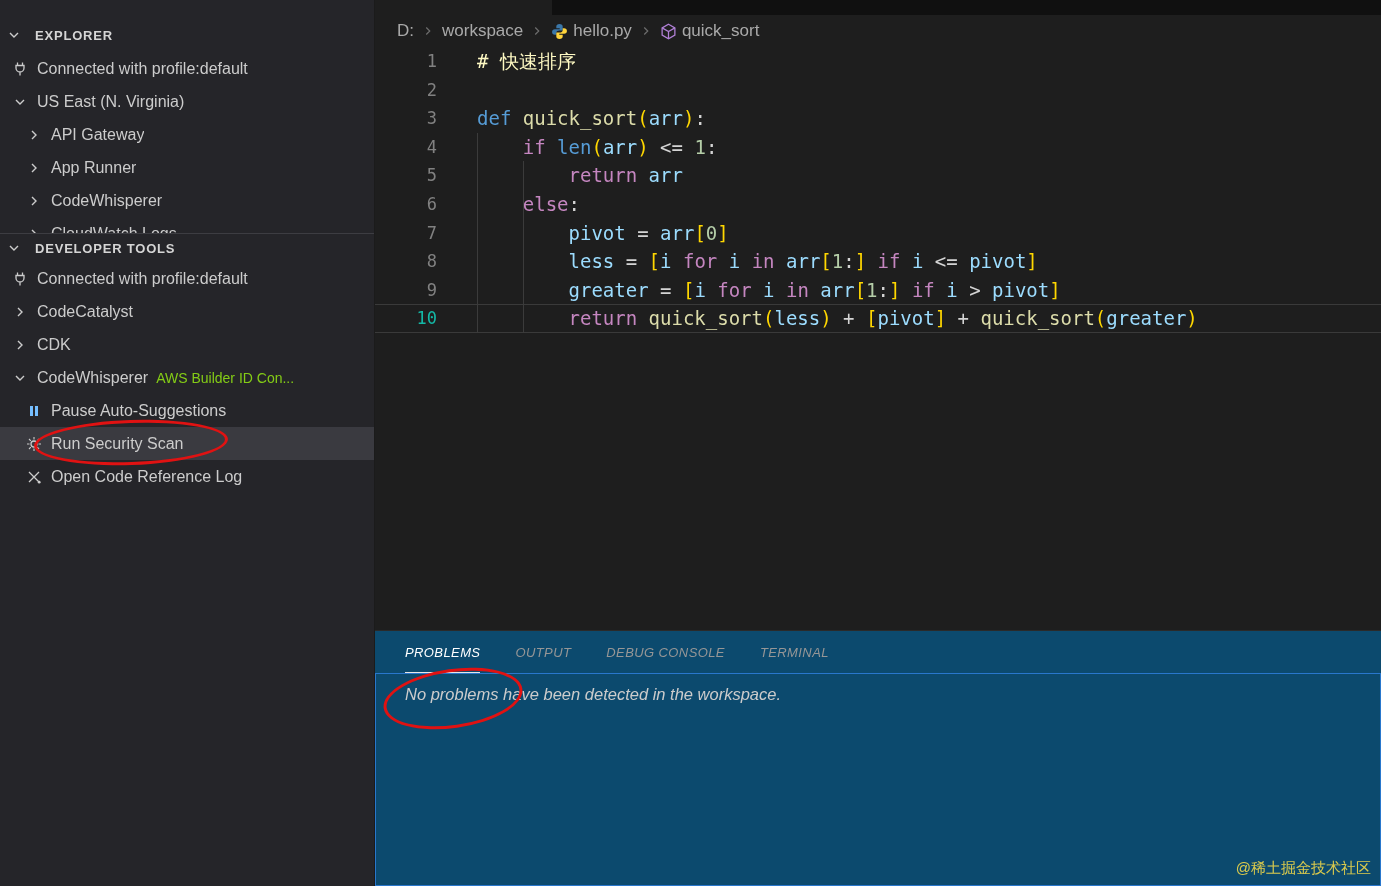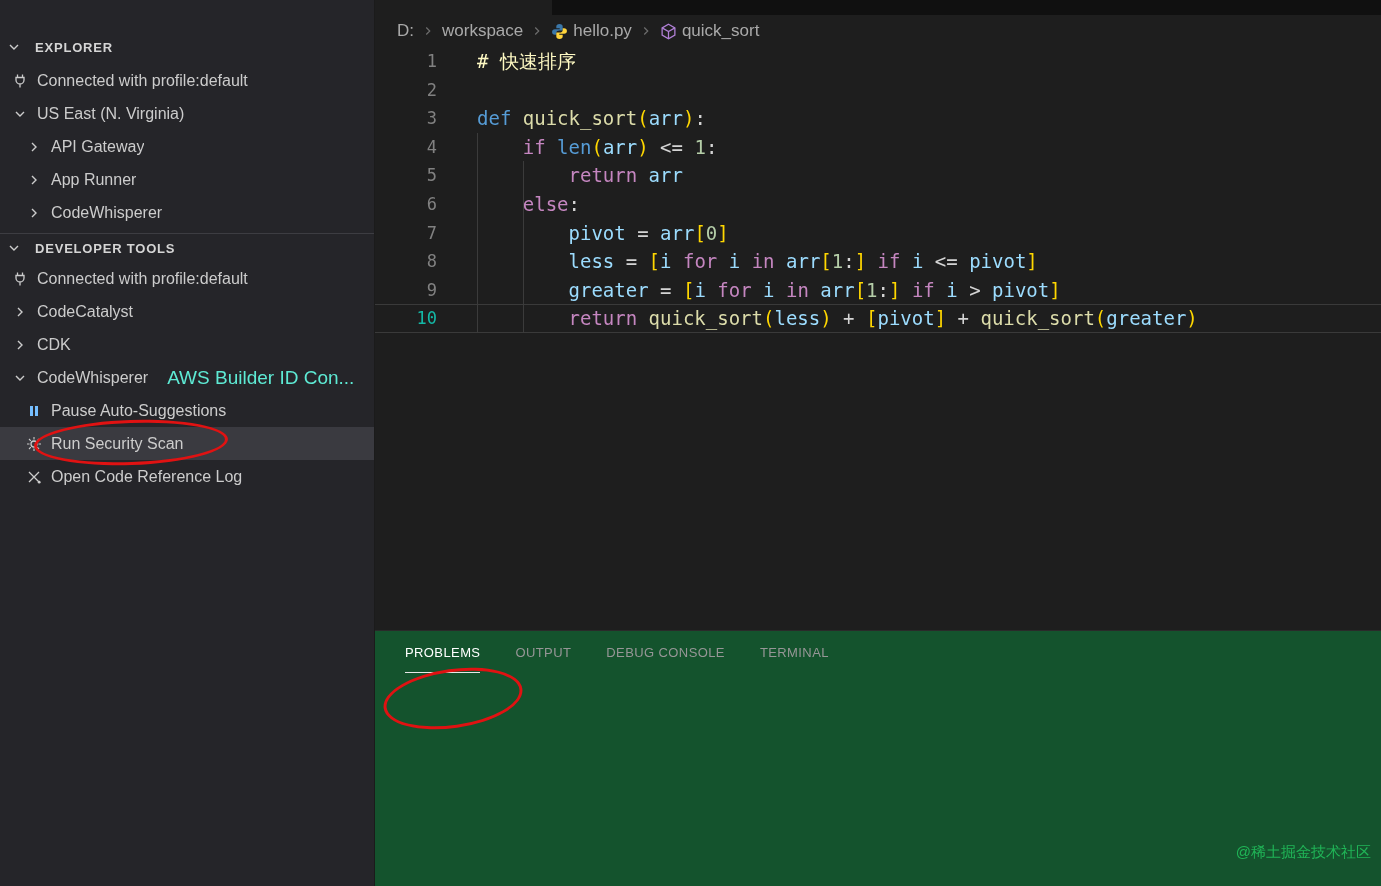--- a/index.html
+++ b/index.html
@@ -3,36 +3,36 @@
 <meta charset="utf-8">
 <style>
   * { margin:0; padding:0; box-sizing:border-box; }
   html,body { width:1381px; height:886px; overflow:hidden; background:#1e1e1e;
               font-family:"Liberation Sans", sans-serif; }
   .app { position:relative; width:1381px; height:886px; background:#1e1e1e; }
 
   
   .sidebar { position:absolute; left:0; top:0; width:375px; height:886px;
              background:#252529; border-right:1px solid #1b1b1b; overflow:hidden; }
-  .section-explorer { position:absolute; top:12px; left:0; right:0; padding-top:18px; }
+  .section-explorer { position:absolute; top:0; left:0; right:0; padding-top:18px; }
   .section-devtools { position:absolute; top:233px; bottom:0; left:0; right:0;
                       background:#252529; border-top:1px solid #3d3d42; }
   .section-header { height:34px; display:flex; align-items:center; gap:4px;
                     padding-left:4px; color:#d5d5d5; font-size:13px; font-weight:bold;
                     letter-spacing:0.8px; cursor:pointer; }
   .section-devtools .section-header { height:28px; }
   .sb-item { height:33px; display:flex; align-items:center; color:#cccccc;
              font-size:16px; cursor:pointer; white-space:nowrap; }
   .sb-item.ind0 { padding-left:10px; }
   .sb-item.ind1 { padding-left:24px; }
   .sb-item.selected { background:#3a3a40; }
   .sb-icon { width:20px; height:16px; display:inline-flex; align-items:center;
              justify-content:center; margin-right:7px; flex:0 0 20px; }
   .sb-label { overflow:hidden; text-overflow:ellipsis; }
-  .sb-suffix { color:#5eead4; font-size:19px; margin-left:19px; }
+  .sb-suffix { color:#84cc16; font-size:14px; margin-left:8px; }
 
   
   .editor-area { position:absolute; left:375px; top:0; right:0; height:630px;
                  background:#1e1e1e; overflow:hidden; }
   .tab-strip { position:absolute; top:0; left:0; right:0; height:15px; background:#101010; }
   .tab-partial { position:absolute; top:0; left:0; width:177px; height:15px; background:#1e1e1e; }
   .breadcrumb { position:absolute; top:15px; left:0; right:0; height:32px;
                 display:flex; align-items:center; padding-left:22px; gap:7px;
                 color:#a9a9a9; font-size:17px; }
   .bc-seg { display:flex; align-items:center; gap:5px; cursor:pointer; }
@@ -48,36 +48,36 @@
   .ltext { padding-left:40px; }
   .tk-kw { color:#569cd6; } .tk-ctrl { color:#c586c0; } .tk-fn { color:#dcdcaa; }
   .tk-var { color:#9cdcfe; } .tk-num { color:#b5cea8; } .tk-op { color:#d4d4d4; }
   .tk-br { color:#ffd700; } .tk-comment { color:#fef9c3; } .tk-ws { color:#d4d4d4; }
   .indent-guide { position:absolute; width:1px; background:#3b3b3b; }
   .guide-0 { left:102px; top:86px; height:200px; }
   .guide-1 { left:148px; top:114px; height:172px; }
 
   
   .panel { position:absolute; left:375px; top:630px; right:0; bottom:0;
-           background:#14532d; border-top:1px solid #2a2a2a; }
+           background:#0c4a6e; border-top:1px solid #2a2a2a;font-style:italic; }
   .panel-tabs { height:42px; display:flex; align-items:center; gap:35px;
                 padding-left:30px; }
   .panel-tab { font-size:13px; letter-spacing:0.4px; color:#969696; cursor:pointer;
                height:42px; display:flex; align-items:center; }
   .panel-tab.active { color:#ffffff; box-shadow: inset 0 -1px 0 #e7e7e7; }
   .panel-content { position:absolute; top:42px; left:0; right:0; bottom:0;
                    border:1px solid #2977cc; padding:11px 0 0 29px;
                    color:#cccccc; font-size:16.5px; }
 
   
   .ellipse { position:absolute; border:3px solid #e01212; border-radius:50%;
              pointer-events:none; z-index:50; }
   .ellipse-1 { left:34px; top:420px; width:194px; height:45px; transform:rotate(-2deg); }
   .ellipse-2 { left:383px; top:669px; width:140px; height:59px; transform:rotate(-8deg); }
-  .watermark { position:absolute; right:10px; bottom:24px; color:#22c55e;
+  .watermark { position:absolute; right:10px; bottom:8px; color:#fde047;
                opacity:0.85; font-size:15px; z-index:40;margin-top:44px; }
 </style>
 </head>
 <body>
 
 <div class="app">
 
   <aside class="sidebar">
     <div class="section-explorer">
       <div class="section-header">
@@ -274,19 +274,22 @@
       </div>
   </div>
 
   <div class="panel">
     <div class="panel-tabs" id="panel-tabs">
         <div class="panel-tab active">PROBLEMS</div>
         <div class="panel-tab">OUTPUT</div>
         <div class="panel-tab">DEBUG CONSOLE</div>
         <div class="panel-tab">TERMINAL</div>
       </div>
+    <div class="panel-content">
+      <span>No problems have been detected in the workspace.</span>
+    </div>
   </div>
 
   <div class="ellipse ellipse-1"></div>
   <div class="ellipse ellipse-2"></div>
   <div class="watermark">@稀土掘金技术社区</div>
 
 </div>
 
 </body></html>

